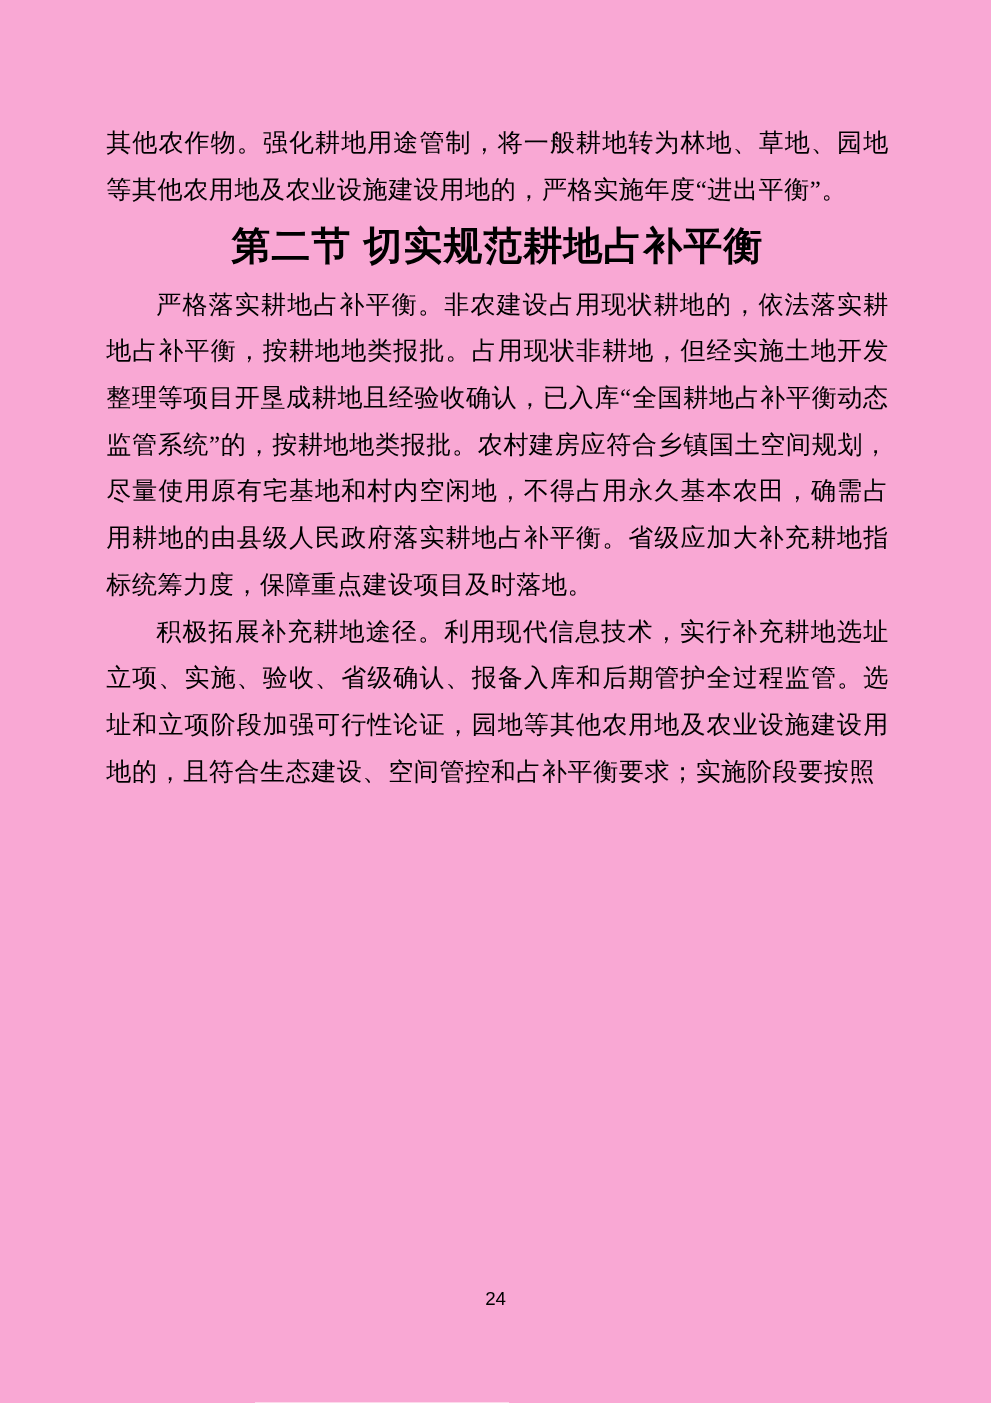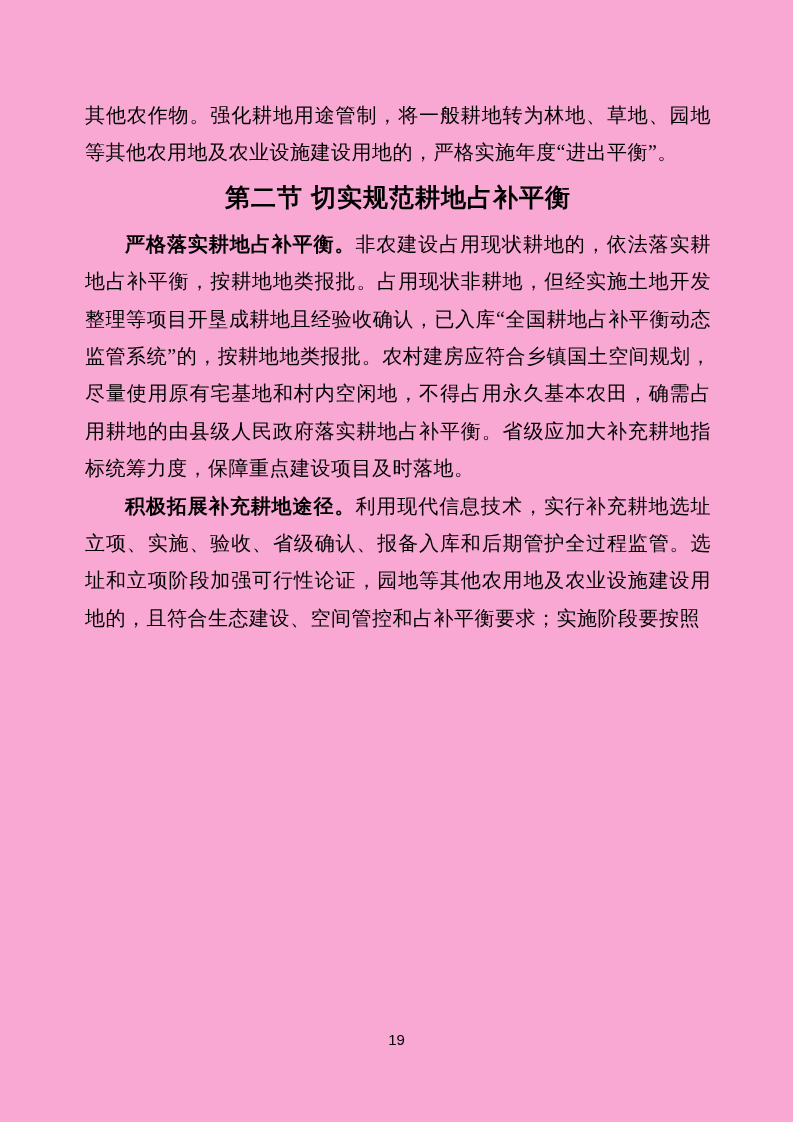--- a/index.html
+++ b/index.html
@@ -28,26 +28,26 @@
     line-height: 37.4px;
     text-align: justify;
     text-justify: inter-ideograph;
     letter-spacing: 0.5px;
     color: #000000;
   }
   p.indent {
     text-indent: 2em;
   }
   .para-lead {
-    font-weight: 700;
+    font-weight: 400;
   }
   h1.section-heading {
     margin: 9px 0 13px 0;
     font-family: "Liberation Sans", "DejaVu Sans", sans-serif;
-    font-size: 25px;
+    font-size: 31px;
     font-weight: 700;
     line-height: 32px;
     text-align: center;
     letter-spacing: 1px;
     color: #000000;
   }
   .page-number {
     position: absolute;
     top: 1031px;
     left: 0;
@@ -69,14 +69,14 @@
     <h1 class="section-heading">第二节 切实规范耕地占补平衡</h1>
 
 
     <p class="body-para indent"><span class="para-lead">严格落实耕地占补平衡。</span><span class="para-text">非农建设占用现状耕地的，依法落实耕地占补平衡，按耕地地类报批。占用现状非耕地，但经实施土地开发整理等项目开垦成耕地且经验收确认，已入库“全国耕地占补平衡动态监管系统”的，按耕地地类报批。农村建房应符合乡镇国土空间规划，尽量使用原有宅基地和村内空闲地，不得占用永久基本农田，确需占用耕地的由县级人民政府落实耕地占补平衡。省级应加大补充耕地指标统筹力度，保障重点建设项目及时落地。</span></p>
 
 
     <p class="body-para indent"><span class="para-lead">积极拓展补充耕地途径。</span><span class="para-text">利用现代信息技术，实行补充耕地选址立项、实施、验收、省级确认、报备入库和后期管护全过程监管。选址和立项阶段加强可行性论证，园地等其他农用地及农业设施建设用地的，且符合生态建设、空间管控和占补平衡要求；实施阶段要按照</span></p>
 
   </div>
 
-  <div class="page-number">19</div>
+  <div class="page-number">24</div>
 </div>
 
 </body></html>

